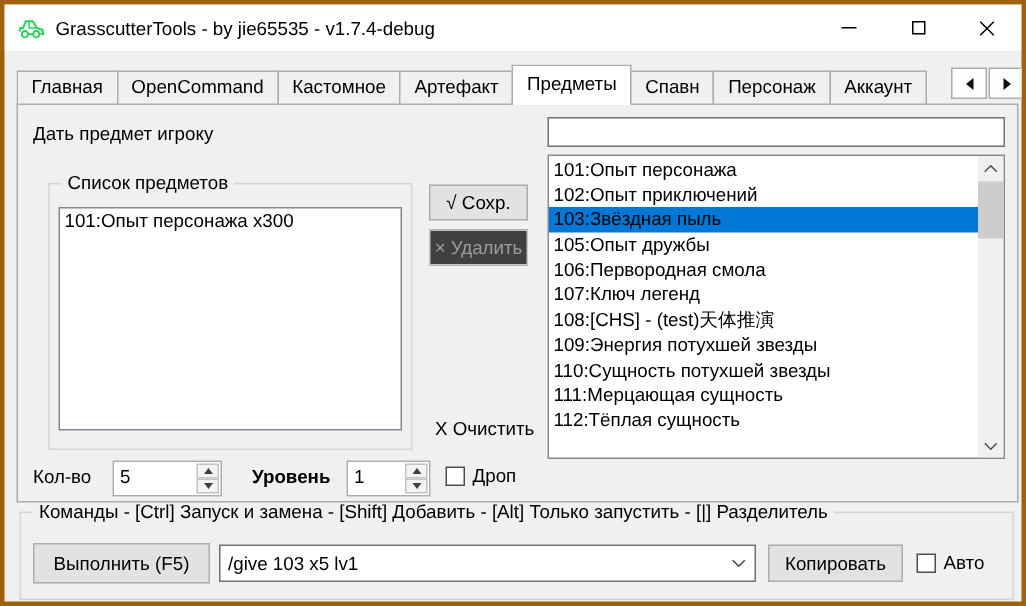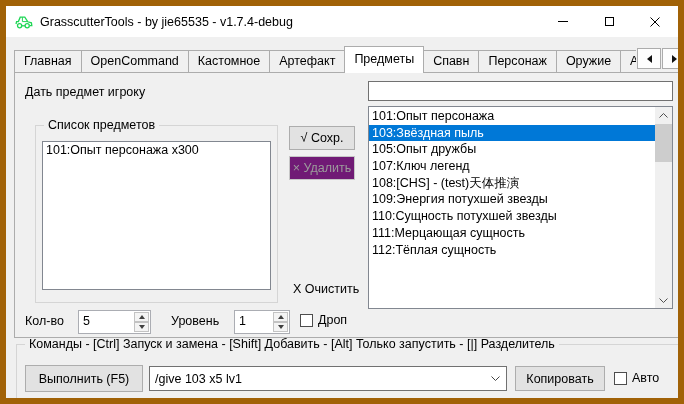--- a/index.html
+++ b/index.html
@@ -3,21 +3,21 @@
 <meta charset="utf-8">
 <style>
   * { margin:0; padding:0; box-sizing:border-box; }
   body {
     background:#cfd8dc;
     font-family:"Liberation Sans","DejaVu Sans",sans-serif;
     font-size:12.5px; color:#000;
   }
   .window {
     position:relative; width:684px; height:404px;
-    background:#f0f0f0; border:6px solid #a16207; overflow:hidden;
+    background:#f0f0f0; border:3px solid #a16207; overflow:hidden;
   }
   
   .titlebar {
     position:absolute; left:0; top:0; right:0; height:31px;
     background:#ffffff; display:flex; align-items:center;
   }
   .appicon { margin-left:8px; width:20px; height:16px; display:flex; align-items:center; }
   .title { margin-left:6px; font-size:12.5px; color:#000; white-space:nowrap; }
   .winbtns { position:absolute; right:0; top:0; height:31px; display:flex; }
   .winbtn { width:46px; height:31px; display:flex; align-items:center; justify-content:center; cursor:default; }
@@ -63,32 +63,32 @@
     position:absolute; left:6px; top:15px; width:229px; height:149px;
     background:#fff; border:1px solid #828790; overflow:hidden;
   }
   .savedlist .row { height:17px; line-height:17px; padding-left:3px; white-space:nowrap; }
   
   .btn {
     position:absolute; background:#e2e2e2; border:1px solid #adadad;
     font-family:inherit; font-size:12.5px; color:#000;
     display:flex; align-items:center; justify-content:center; cursor:default; white-space:nowrap;
   }
-  .btn.disabled { background:#701a75; border-color:#c6c6c6; color:#9c9c9c; }
+  .btn.disabled { background:#404040; border-color:#c6c6c6; color:#9c9c9c; }
   
   .catalog {
     position:absolute; left:353px; top:33px; width:305px; height:203px;
     background:#fff; border:1px solid #828790; overflow:hidden;
   }
   .catalog .rows { position:absolute; left:0; top:1px; right:17px; }
   .catalog .row {
     height:16.7px; line-height:16.7px; padding-left:3px;
     white-space:nowrap; overflow:hidden; font-size:12.5px;
   }
-  .catalog .row.selected { background:#0078d7; color:#ffffff; }
+  .catalog .row.selected { background:#0078d7; color:#000000; }
   .scrollbar { position:absolute; right:0; top:0; bottom:0; width:17px; background:#f0f0f0; }
   .sb-btn { position:absolute; left:0; width:17px; height:16px; display:flex; align-items:center; justify-content:center; }
   .sb-up { top:0; } .sb-down { bottom:0; }
   .sb-thumb { position:absolute; left:0; top:17px; width:17px; height:38px; background:#cdcdcd; }
   
   .spinner { position:absolute; background:#fff; border:1px solid #abadb3; }
   .spinner .val { position:absolute; left:4px; top:3px; font-size:12.5px; }
   .spin-btn {
     position:absolute; right:1px; width:15px; height:10px;
     background:#f4f4f4; border:1px solid #c3c3c3;
@@ -144,21 +144,20 @@
   </div>
 
   <div class="tabstrip">
     <div class="tab">Главная</div>
     <div class="tab">OpenCommand</div>
     <div class="tab">Кастомное</div>
     <div class="tab">Артефакт</div>
     <div class="tab active">Предметы</div>
     <div class="tab">Спавн</div>
     <div class="tab">Персонаж</div>
-    <div class="tab">Оружие</div>
     <div class="tab">Аккаунт</div>
   </div>
   <div class="tabscroll">
     <div class="tsbtn">
         <i class="tri-l"></i>
       </div>
     <div class="tsbtn">
         <i class="tri-r"></i>
       </div>
   </div>
@@ -175,22 +174,24 @@
         <div class="row">101:Опыт персонажа x300</div>
       </div>
     </div>
 
     <button class="btn" style="left:274px; top:53px; width:66px; height:24px;">√ Сохр.</button>
     <button class="btn disabled" style="left:274px; top:83px; width:66px; height:24px;">× Удалить</button>
 
     <div class="catalog">
       <div class="rows">
         <div class="row">101:Опыт персонажа</div>
+        <div class="row">102:Опыт приключений</div>
         <div class="row selected">103:Звёздная пыль</div>
         <div class="row">105:Опыт дружбы</div>
+        <div class="row">106:Первородная смола</div>
         <div class="row">107:Ключ легенд</div>
         <div class="row">108:[CHS] - (test)天体推演</div>
         <div class="row">109:Энергия потухшей звезды</div>
         <div class="row">110:Сущность потухшей звезды</div>
         <div class="row">111:Мерцающая сущность</div>
         <div class="row">112:Тёплая сущность</div>
       </div>
       <div class="scrollbar">
         <div class="sb-btn sb-up">
           <svg width="9" height="5" viewBox="0 0 9 5">
@@ -212,21 +213,21 @@
     <div class="spinner" style="left:63px; top:237px; width:73px; height:24px;">
       <div class="val">5</div>
       <div class="spin-btn spin-up">
           <i class="tri-up"></i>
         </div>
       <div class="spin-btn spin-down">
           <i class="tri-down"></i>
         </div>
     </div>
 
-    <div class="lbl" style="left:156px; top:241px;">Уровень</div>
+    <div class="lbl" style="left:156px; top:241px;font-weight:bold;">Уровень</div>
     <div class="spinner" style="left:219px; top:237px; width:56px; height:24px;">
       <div class="val">1</div>
       <div class="spin-btn spin-up">
           <i class="tri-up"></i>
         </div>
       <div class="spin-btn spin-down">
           <i class="tri-down"></i>
         </div>
     </div>
 

